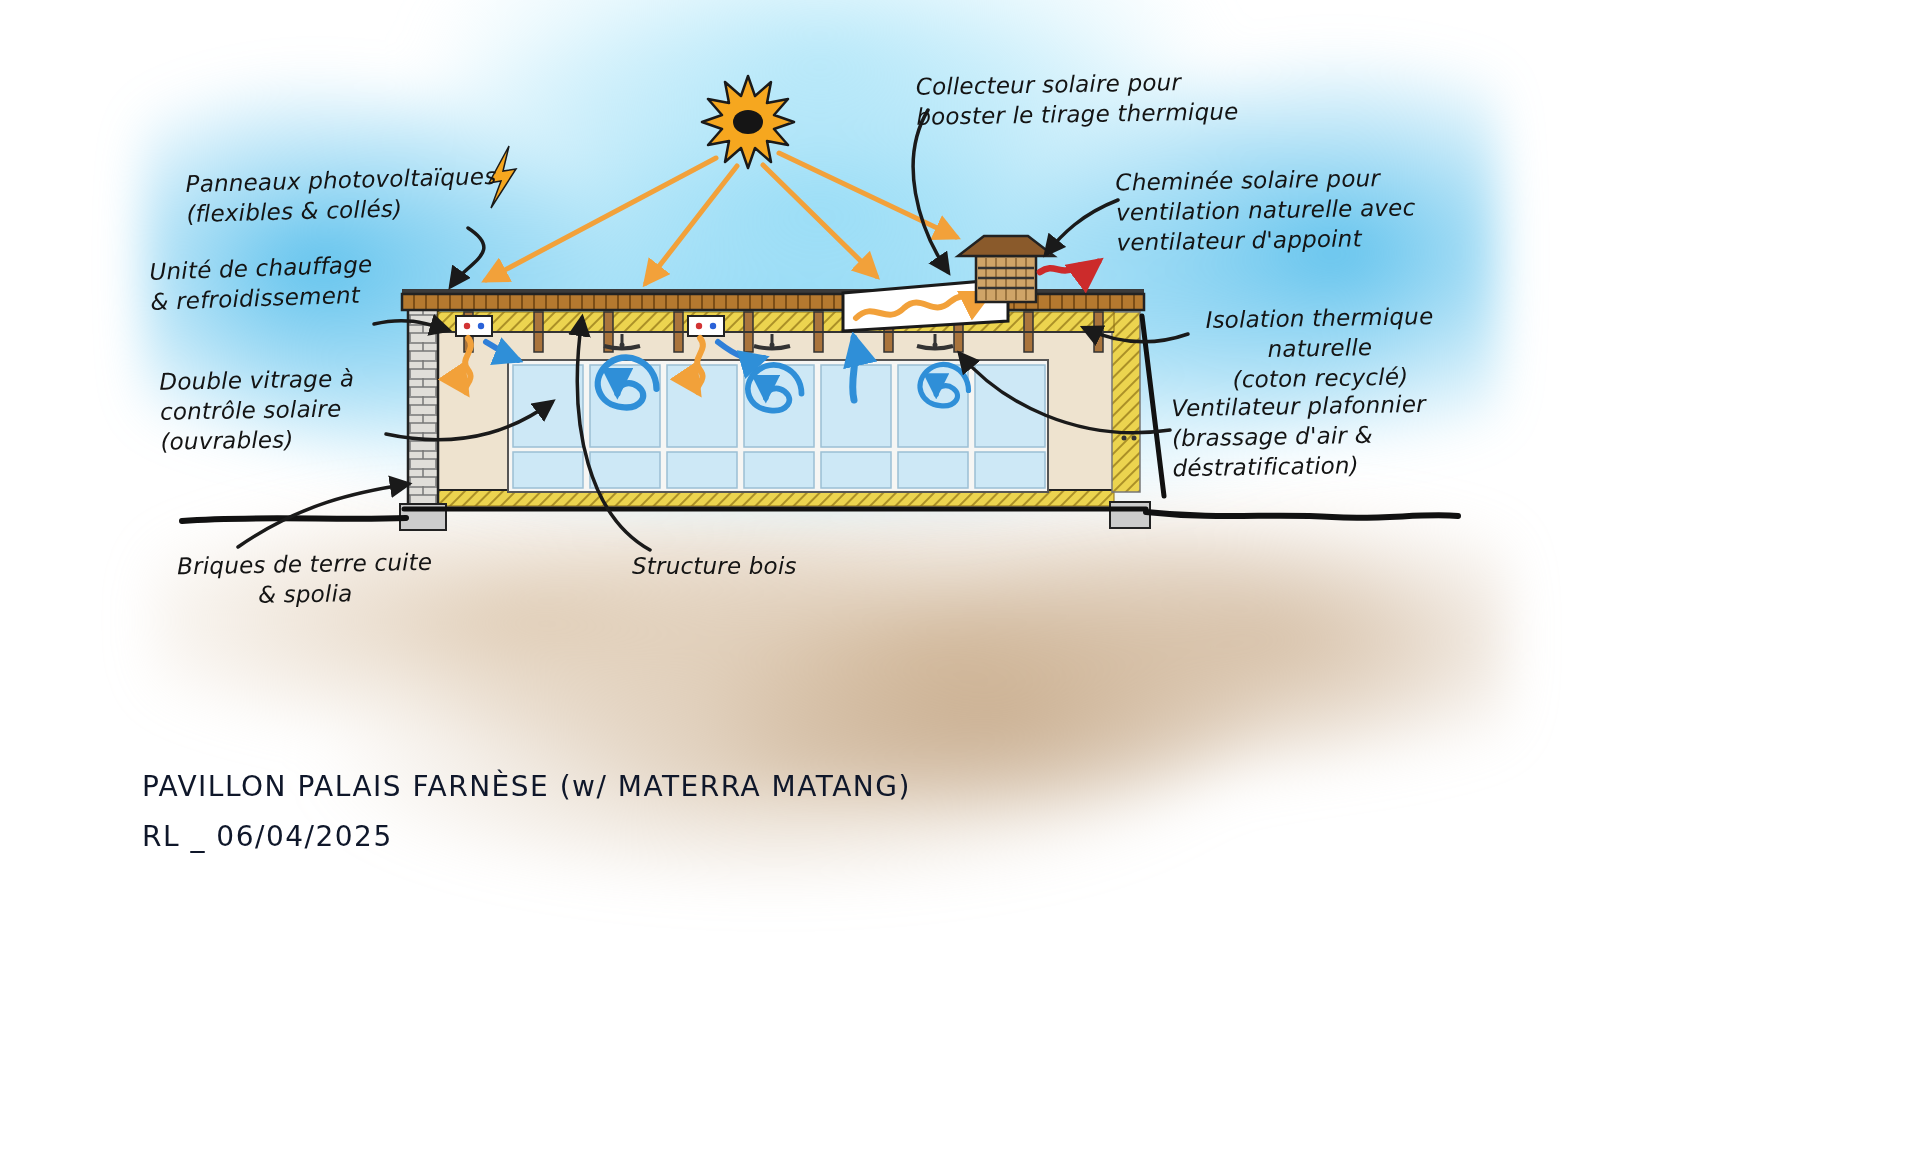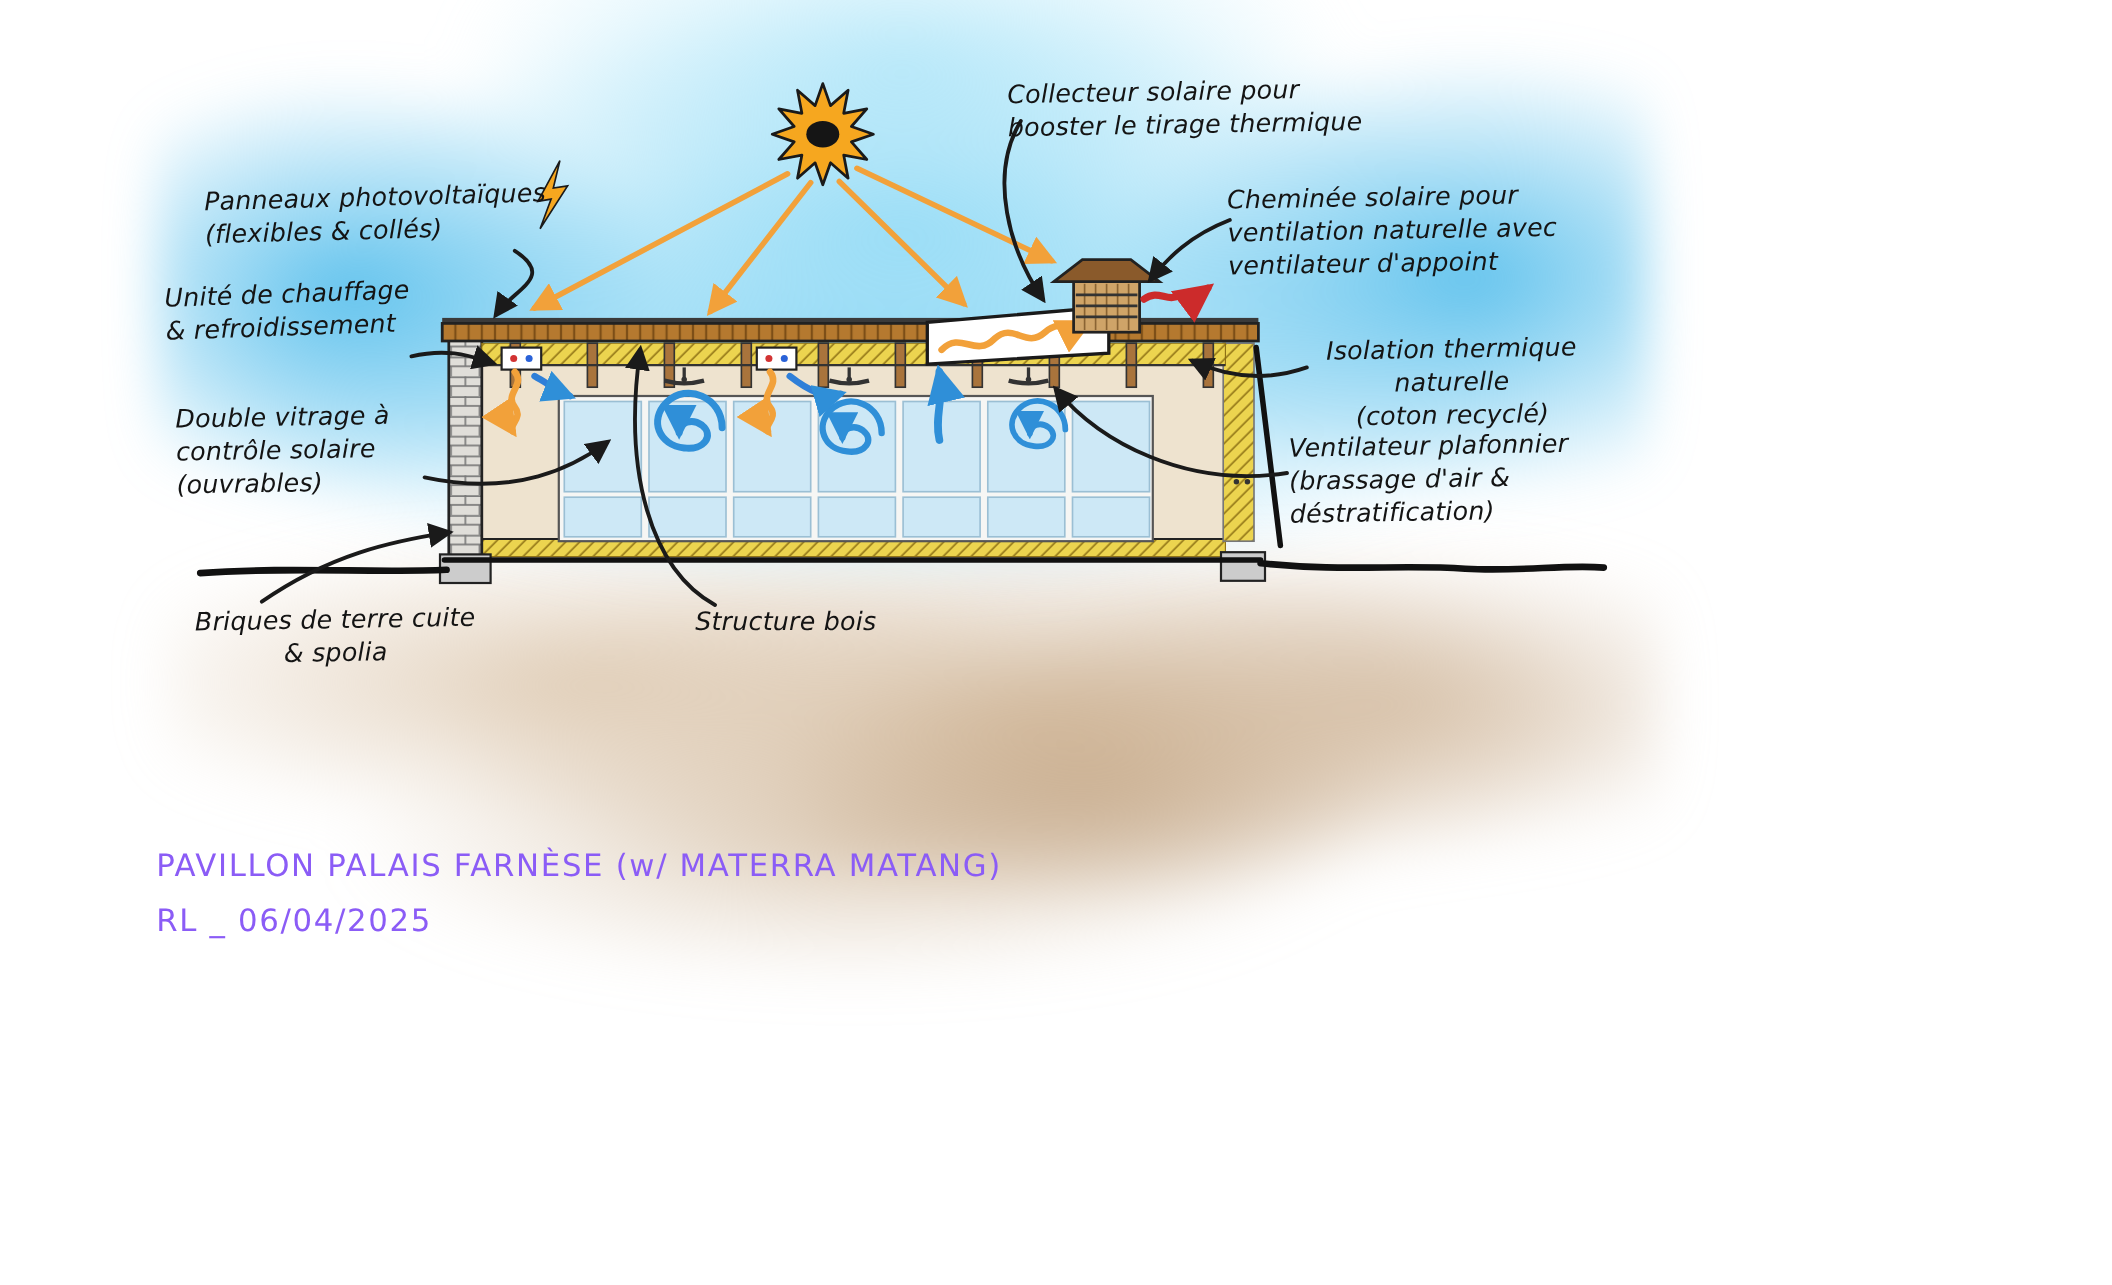--- a/index.html
+++ b/index.html
@@ -17,21 +17,21 @@
     background:
       radial-gradient(ellipse 45% 42% at 28% 28%, rgba(222,202,178,.92), rgba(222,202,178,0) 75%),
       radial-gradient(ellipse 52% 50% at 58% 36%, rgba(208,182,152,.95), rgba(208,182,152,0) 78%),
       radial-gradient(ellipse 36% 44% at 82% 32%, rgba(214,192,168,.88), rgba(214,192,168,0) 75%),
       radial-gradient(ellipse 30% 38% at 62% 48%, rgba(184,152,118,.85), rgba(184,152,118,0) 72%),
       radial-gradient(ellipse 46% 40% at 46% 62%, rgba(205,180,150,.6), rgba(205,180,150,0) 75%);}
   svg{position:absolute;left:0;top:0;}
   .label{position:absolute;color:#141414;font-family:"DejaVu Sans",sans-serif;
          font-style:italic;font-weight:500;font-size:23px;line-height:1.3;
          white-space:pre-line;letter-spacing:.2px;}
-  .title-text{position:absolute;color:#8b5cf6;font-family:"DejaVu Sans",sans-serif;
+  .title-text{position:absolute;color:#0f172a;font-family:"DejaVu Sans",sans-serif;
          font-size:28px;font-weight:500;letter-spacing:1.5px;white-space:pre-line;}
 </style>
 </head>
 <body>
 
 <div id="page">
 
   <div id="sky-wash" class="wash"></div>
   <div id="ground-wash" class="wash"></div>
 

